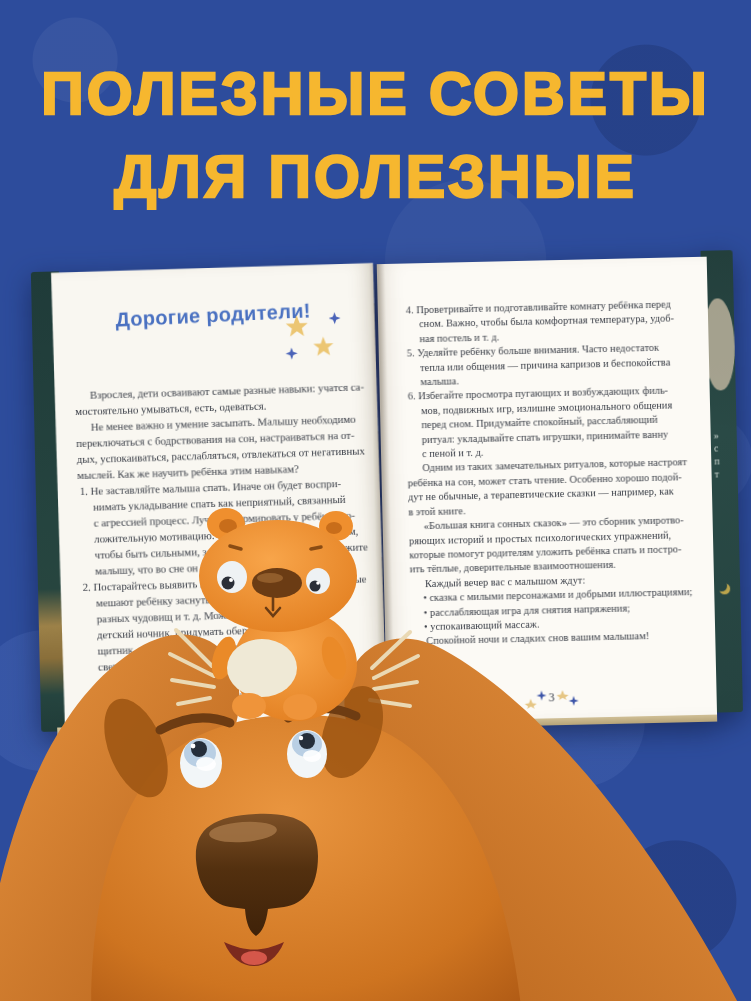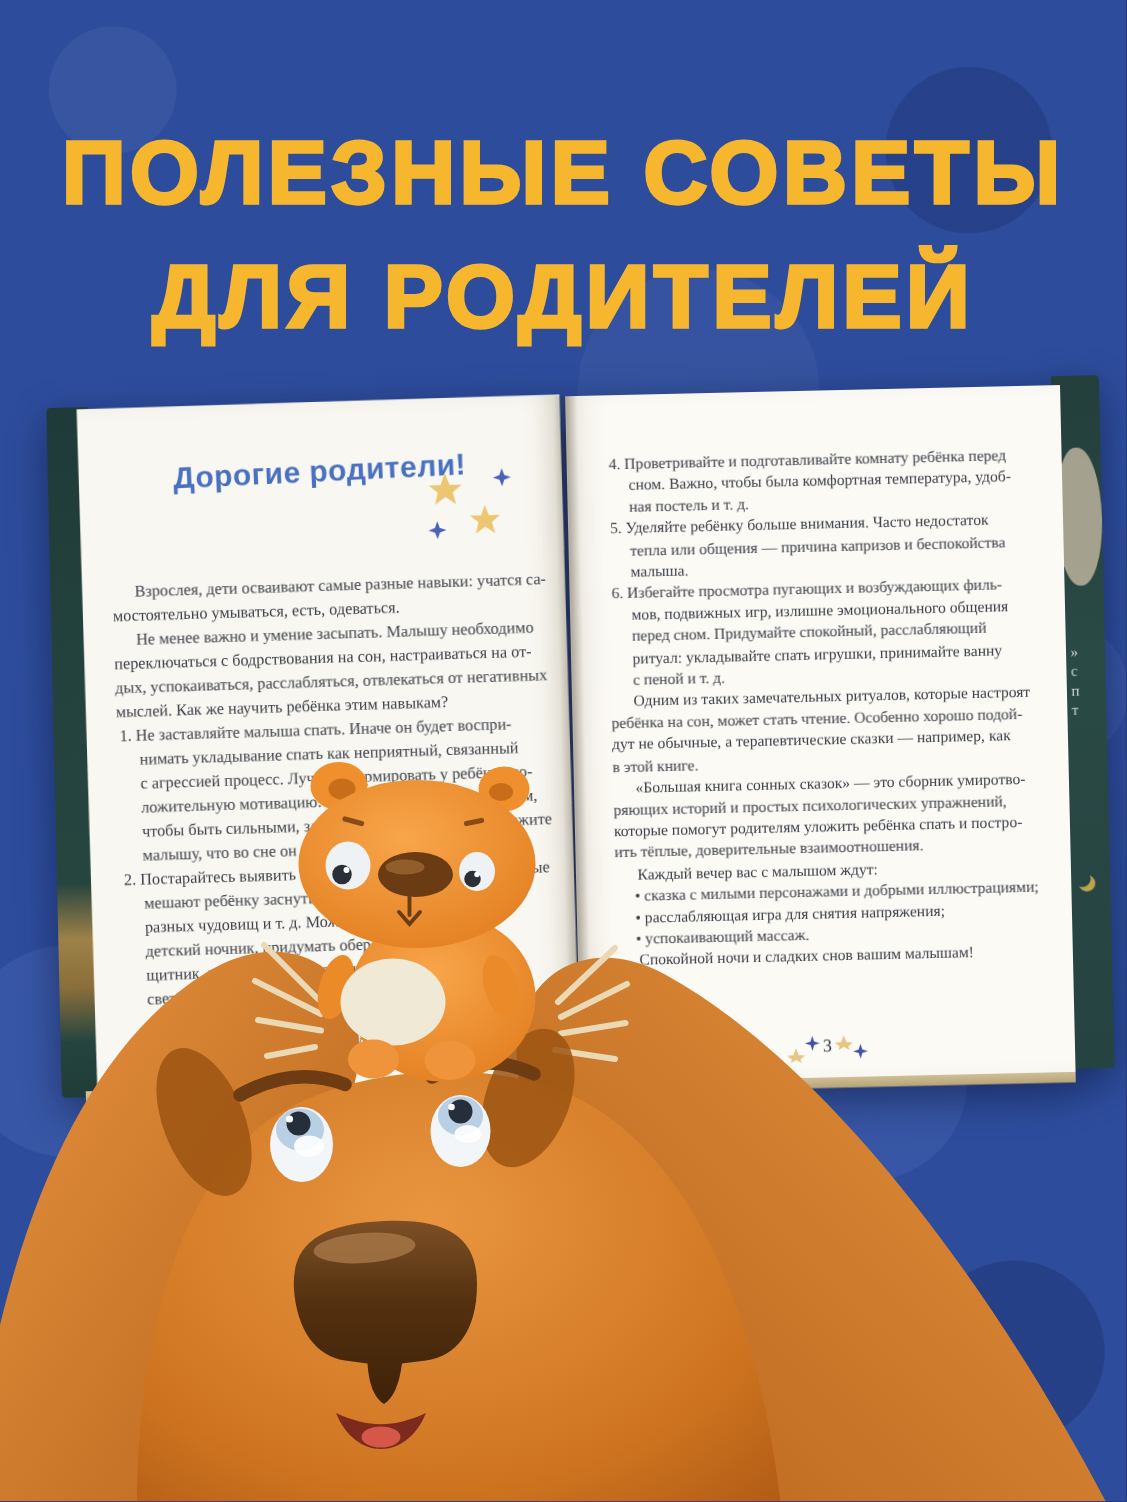--- a/index.html
+++ b/index.html
@@ -13,21 +13,21 @@
       radial-gradient(circle at 94% 46%, rgba(125,155,225,.10) 0 46px, transparent 47px),
       radial-gradient(circle at 77% 72%, rgba(125,155,225,.12) 0 66px, transparent 67px),
       radial-gradient(circle at 64% 86%, rgba(130,160,235,.10) 0 52px, transparent 53px),
       radial-gradient(circle at 90% 90%, rgba(18,30,75,.25) 0 60px, transparent 61px),
       radial-gradient(circle at 6% 70%, rgba(130,160,235,.12) 0 70px, transparent 71px),
       radial-gradient(circle at 20% 93%, rgba(18,30,75,.22) 0 48px, transparent 49px),
       radial-gradient(circle at 40% 79%, rgba(135,165,235,.08) 0 58px, transparent 59px),
       #2d4c9c;
   }
   .title{
-    position:relative;z-index:1;margin:0;padding-top:74px;
+    position:relative;z-index:1;margin:0;padding-top:53px;
     text-align:center;font-weight:bold;font-size:59px;line-height:83px;
     color:#f6b72f;letter-spacing:3px;
     -webkit-text-stroke:2.4px #f6b72f;
   }
   
   .book{
     position:absolute;left:36px;top:256px;width:702px;height:480px;z-index:2;
     transform:rotate(-1.3deg);
     filter:drop-shadow(0 8px 14px rgba(8,16,45,.5));
   }
@@ -86,21 +86,21 @@
   .pagenum-row .inner{position:relative;display:inline-block;padding:0 4px;}
   .pagenum-row svg{vertical-align:middle;}
   
   .bears{position:absolute;left:0;top:480px;z-index:5;pointer-events:none;}
 </style>
 </head>
 <body>
 
 <div class="stage">
 
-  <h1 class="title"><span>ПОЛЕЗНЫЕ СОВЕТЫ</span><br><span>ДЛЯ РОДИТЕЛЕЙ</span></h1>
+  <h1 class="title"><span>ПОЛЕЗНЫЕ СОВЕТЫ</span><br><span>ДЛЯ ПОЛЕЗНЫЕ</span></h1>
 
   <div class="book">
     <div class="cover-left"></div>
     <div class="cover-right">
       <div class="cr-blob"></div>
       <div class="cr-marks">
           <div class="ln mark">»</div>
           <div class="ln mark">с</div>
           <div class="ln mark">п</div>
           <div class="ln mark">т</div>

